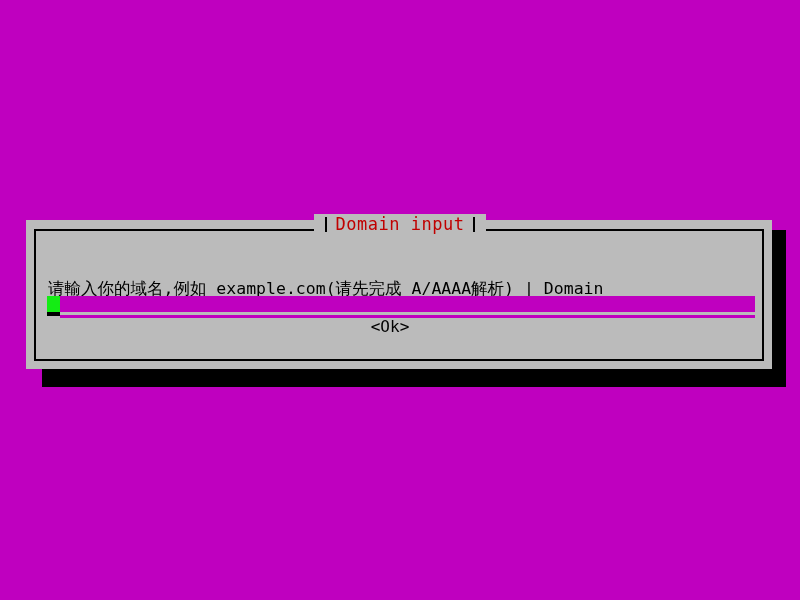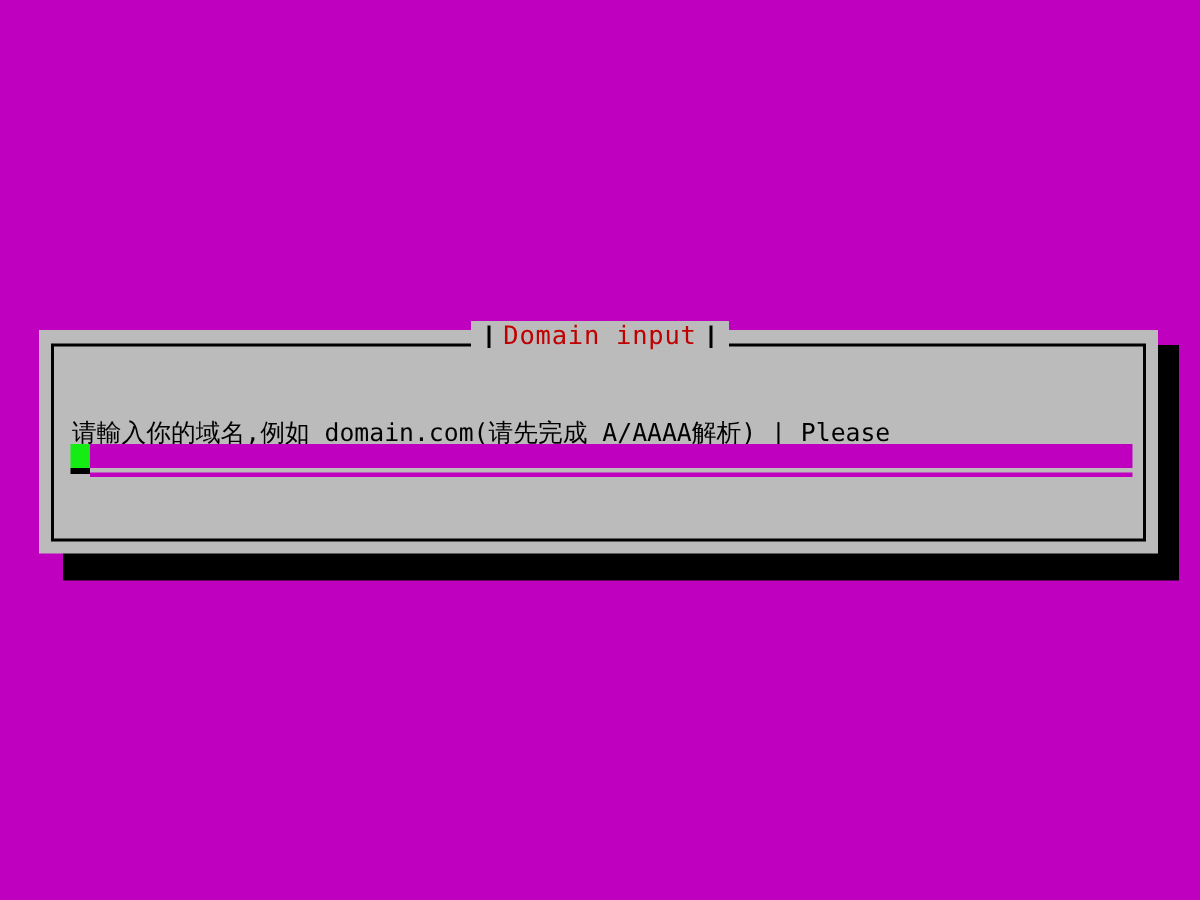--- a/index.html
+++ b/index.html
@@ -186,24 +186,27 @@
 
   <div class="titlebar">
     <div class="title-gap">
       <span class="title-tick"></span>
       <span class="title-text">Domain input</span>
       <span class="title-tick"></span>
     </div>
   </div>
 
   <div class="prompt">
-    <span class="prompt-line">请輸入你的域名,例如 domain.com(请先完成 A/AAAA解析) | Please</span>
+    <span class="prompt-line">请輸入你的域名,例如 example.com(请先完成 A/AAAA解析) | Domain</span>
   </div>
 
   <div class="input-row">
     <span class="input-cursor"></span>
     <span class="input-cursor-underline"></span>
     <span class="input-field" title=""></span>
     <span class="input-underline"></span>
   </div>
 
+  <div class="button-row">
+    <span class="ok-button">&lt;Ok&gt;</span>
+  </div>
 
 </div>
 
 </body></html>

